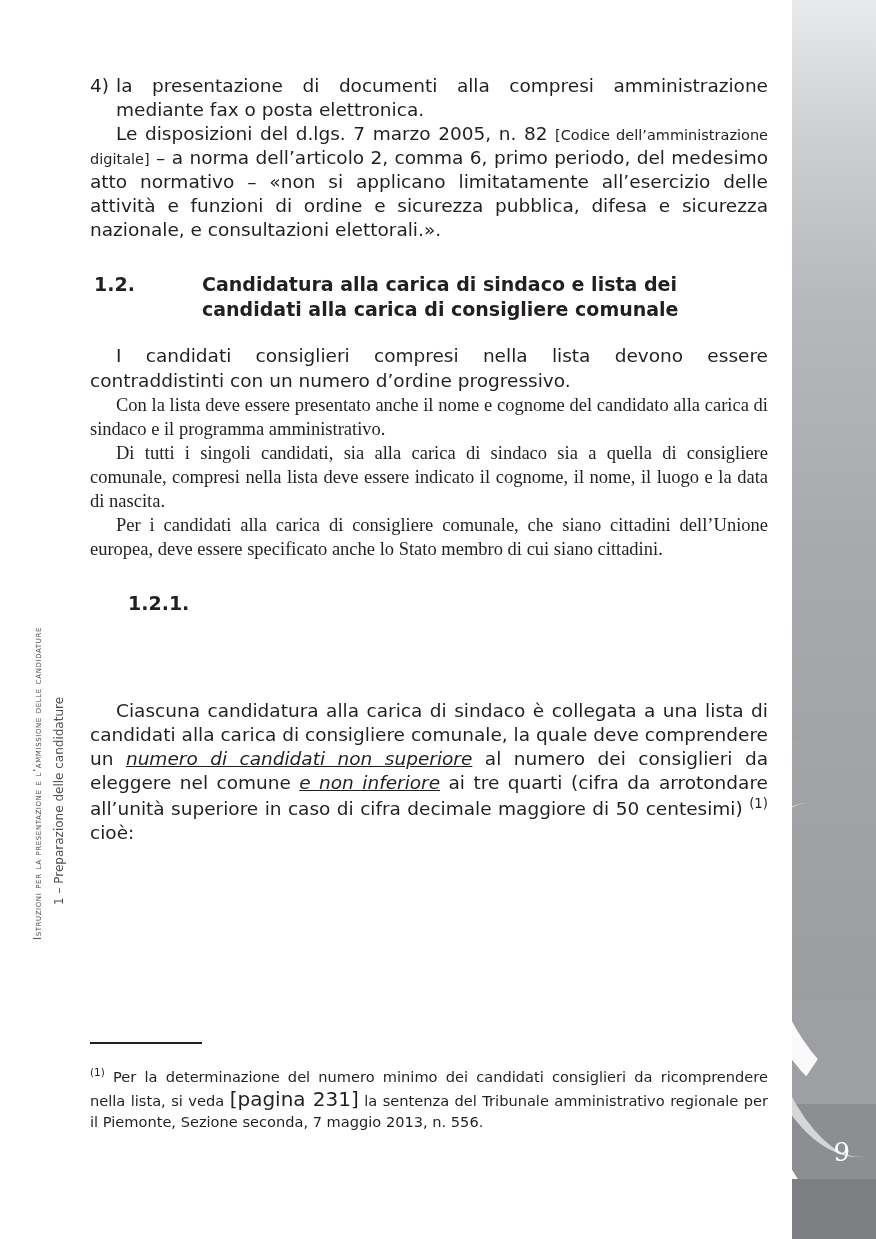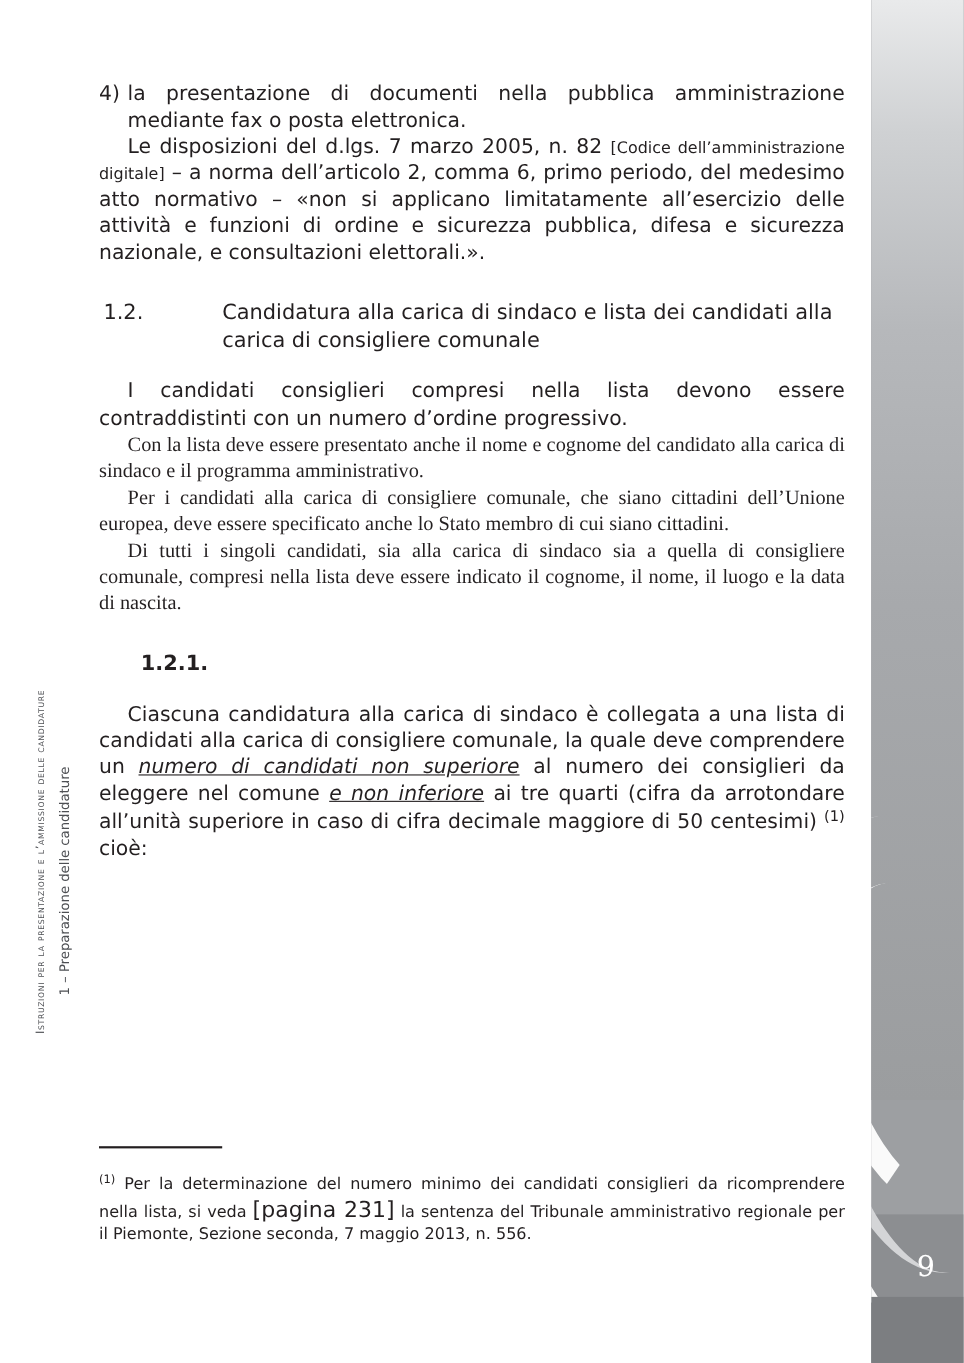--- a/index.html
+++ b/index.html
@@ -127,36 +127,37 @@
     margin-left: -26px;
   }
 
   .inline-note {
     font-size: 14.5px;
   }
 
   h2.sec {
     margin: 30px 0 0 0;
     font-size: 19px;
-    font-weight: normal;
+    font-weight: bold;
     line-height: 1.32;
     display: flex;
     gap: 0;
     padding-left: 4px;
   }
   h2.sec .num { width: 64px; flex: 0 0 64px; }
   h2.sec .txt { flex: 1 1 auto; margin-left: 44px; }
 
   h3.sub {
     margin: 30px 0 0 0;
     font-size: 19px;
     font-weight: bold;
     line-height: 1.32;
     display: flex;
     padding-left: 38px;
+    flex-direction: column;
   }
   h3.sub .num { width: 86px; flex: 0 0 86px; }
   h3.sub .txt { flex: 1 1 auto; }
 
   .body-block { margin-top: 22px; }
   .body-block p + p { margin-top: 0; font-family: Liberation Serif, serif; }
 
   
   .footnote-wrap {
     position: absolute;
@@ -192,39 +193,39 @@
 </div>
 
 <div class="page-number">9</div>
 
 <div class="vtext vtext-main smallcaps">Istruzioni per la presentazione e l’ammissione delle candidature</div>
 <div class="vtext vtext-sub">1 – Preparazione delle candidature</div>
 
 <div class="content">
 
   <p class="hang">
-    <span class="hang-marker">4)</span><span>la presentazione di documenti nella pubblica amministrazione mediante fax o posta elettronica.</span>
+    <span class="hang-marker">4)</span><span>la presentazione di documenti alla compresi amministrazione mediante fax o posta elettronica.</span>
   </p>
 
   <p class="indent">
     <span>Le disposizioni del d.lgs. 7 marzo 2005, n. 82</span>
     <span class="inline-note">[Codice dell’amministrazione digitale]</span>
     <span>– a norma dell’articolo 2, comma 6, primo periodo, del medesimo atto normativo – «non si applicano limitatamente all’esercizio delle attività e funzioni di ordine e sicurezza pubblica, difesa e sicurezza nazionale, e consultazioni elettorali.».</span>
   </p>
 
   <h2 class="sec">
     <span class="num">1.2.</span>
     <span class="txt">Candidatura alla carica di sindaco e lista dei candidati alla carica di consigliere comunale</span>
   </h2>
 
   <div class="body-block">
     <p class="indent">I candidati consiglieri compresi nella lista devono essere contraddistinti con un numero d’ordine progressivo.</p>
     <p class="indent">Con la lista deve essere presentato anche il nome e cognome del candidato alla carica di sindaco e il programma amministrativo.</p>
+    <p class="indent">Di tutti i singoli candidati, sia alla carica di sindaco sia a quella di consigliere comunale, compresi nella lista deve essere indicato il cognome, il nome, il luogo e la data di nascita.</p>
     <p class="indent">Per i candidati alla carica di consigliere comunale, che siano cittadini dell’Unione europea, deve essere specificato anche lo Stato membro di cui siano cittadini.</p>
-    <p class="indent">Di tutti i singoli candidati, sia alla carica di sindaco sia a quella di consigliere comunale, compresi nella lista deve essere indicato il cognome, il nome, il luogo e la data di nascita.</p>
   </div>
 
   <h3 class="sub">
     <span class="num">1.2.1.</span>
   </h3>
 
   <div class="body-block">
     <p class="indent">
       <span>Ciascuna candidatura alla carica di sindaco è collegata a una lista di candidati alla carica di consigliere comunale, la quale deve comprendere un</span>
       <em>numero di candidati non superiore</em>

